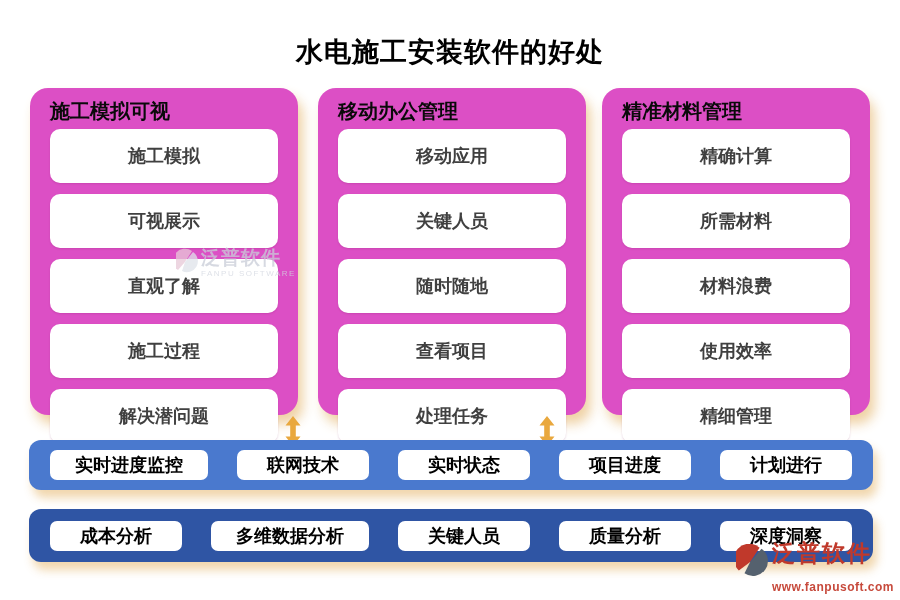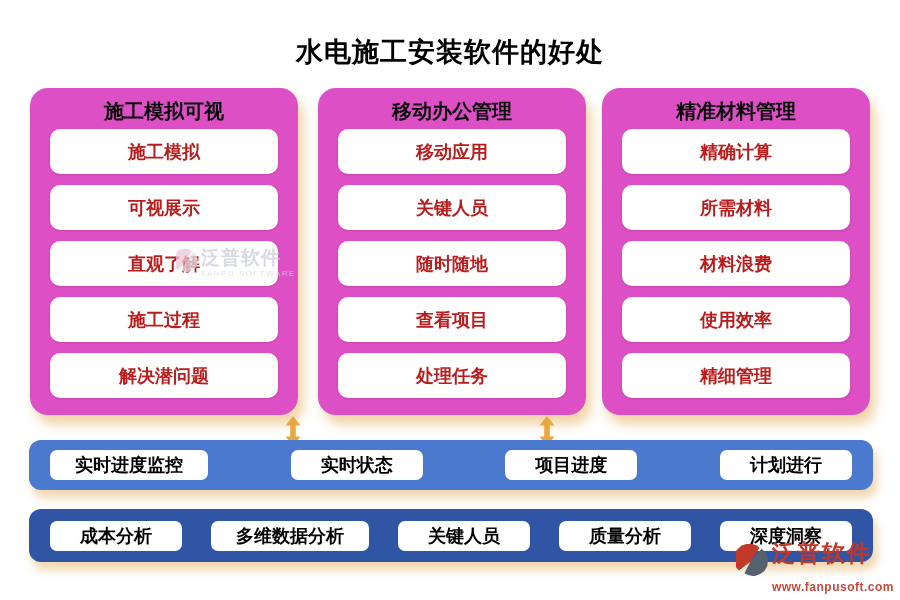--- a/index.html
+++ b/index.html
@@ -19,28 +19,28 @@
   
   .panel {
     position:absolute; top:88px; width:268px; height:327px;
     border-radius:18px; padding:0 20px;
     box-shadow:5px 9px 12px rgba(238,208,160,0.95);
   }
   .p1 { left:30px; }
   .p2 { left:318px; }
   .p3 { left:602px; }
   .panel-header {
-    height:41px; line-height:47px; text-align:center;
+    height:41px; line-height:47px; 
     font-size:20px; font-weight:700; color:#0a0a0a;
   }
   .chips { display:flex; flex-direction:column; gap:11px; }
   .chip {
-    height:45px; background:#ffffff; border-radius:10px;
+    height:54px; background:#ffffff; border-radius:10px;
     display:flex; align-items:center; justify-content:center;
-    font-size:18px; font-weight:700; color:#b91c1c;
+    font-size:18px; font-weight:700; color:#404040;
     box-shadow:0 1px 2px rgba(120,20,90,0.18);
   }
 
   
   .watermark {
     position:absolute; left:146px; top:160px;
     display:flex; align-items:flex-start; gap:3px;
     opacity:0.75; pointer-events:none;
   }
   .wm-text { display:flex; flex-direction:column; line-height:1; }
@@ -132,20 +132,21 @@
 
   <svg class="arrow arrow-a" viewBox="0 0 16 30">
     <path d="M8 0 L15.5 9.5 L10.8 9.5 L10.8 20.5 L15.5 20.5 L8 30 L0.5 20.5 L5.2 20.5 L5.2 9.5 L0.5 9.5 Z" fill="#E9A83E"></path>
   </svg>
   <svg class="arrow arrow-b" viewBox="0 0 16 30">
     <path d="M8 0 L15.5 9.5 L10.8 9.5 L10.8 20.5 L15.5 20.5 L8 30 L0.5 20.5 L5.2 20.5 L5.2 9.5 L0.5 9.5 Z" fill="#E9A83E"></path>
   </svg>
 
   <div class="bar bar1" style="background: rgb(74, 121, 206);">
     <div class="bar-chip w6">实时进度监控</div>
+    <div class="bar-chip w4">联网技术</div>
     <div class="bar-chip w4">实时状态</div>
     <div class="bar-chip w4">项目进度</div>
     <div class="bar-chip w4">计划进行</div>
   </div>
 
   <div class="bar bar2" style="background: rgb(47, 85, 164);">
     <div class="bar-chip w4">成本分析</div>
     <div class="bar-chip w6">多维数据分析</div>
     <div class="bar-chip w4">关键人员</div>
     <div class="bar-chip w4">质量分析</div>

